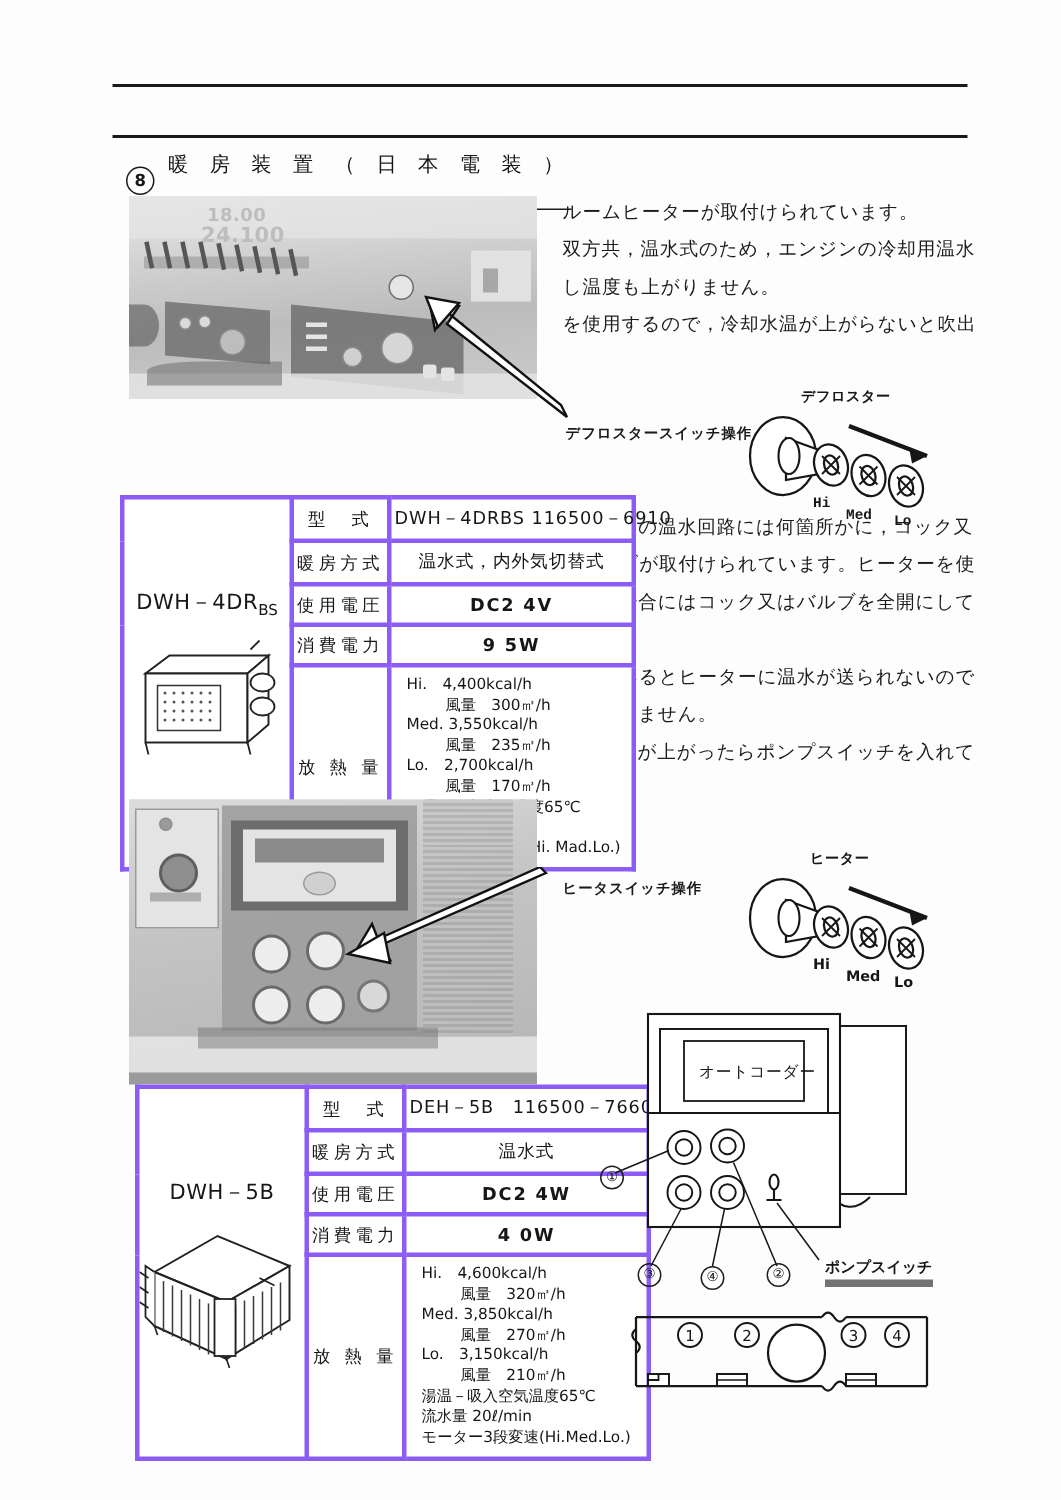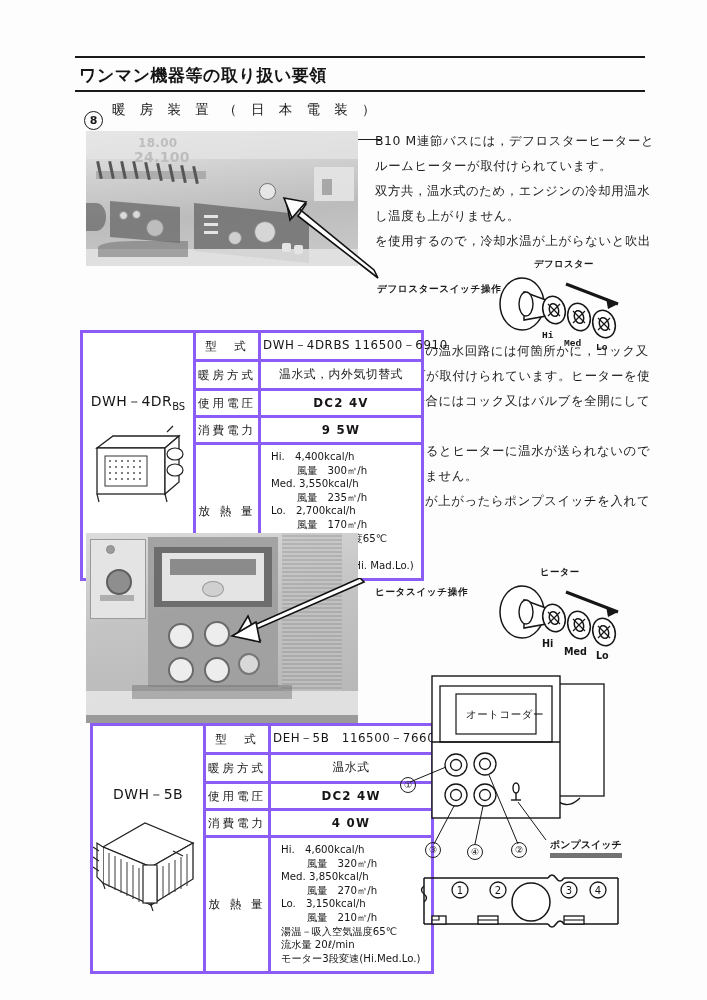--- a/index.html
+++ b/index.html
@@ -91,21 +91,20 @@
     font-size:9px;line-height:1;
   }
   #schematic{position:absolute;left:418px;top:872px;width:205px;height:58px;}
 </style>
 </head>
 <body>
 
 <div class="page">
 
   <div class="hdr-rule top"></div>
-  <div class="hdr-title">ワンマン機器等の取り扱い要領</div>
   <div class="hdr-rule bot"></div>
 
   <div class="sect">
     <span class="circnum">8</span>
     <span class="sect-label">暖 房 装 置 （ 日 本 電 装 ）</span>
   </div>
 
   <div class="photo" id="photo-dash">
     <div class="ph-sky"></div>
 
@@ -152,21 +151,20 @@
   </div>
 
   <svg class="arrow-svg" style="left:262px;top:196px;" width="120" height="86" viewBox="0 0 120 86">
     <polygon points="116,82 36,20 44,8 24,4 28,24 36,12 112,74" fill="#ffffff" stroke="#111" stroke-width="1.6"></polygon>
     <polygon points="30,22 22,2 44,6" fill="#ffffff" stroke="#111" stroke-width="1.6"></polygon>
   </svg>
 
   <div class="anno" style="left:377px;top:283px;">デフロスタースイッチ操作</div>
 
   <div class="bodytext" id="text-block-1">
-    <p>B10 M連節バスには，デフロスターヒーターと</p>
     <p>ルームヒーターが取付けられています。</p>
     <p>双方共，温水式のため，エンジンの冷却用温水</p>
     <p>し温度も上がりません。</p>
     <p>を使用するので，冷却水温が上がらないと吹出</p>
   </div>
 
   <div class="swdiag" style="left:492px;top:258px;width:150px;height:92px;font-family:Liberation Mono, monospace;">
     <div class="sw-title" style="left:42px;top:0;">デフロスター</div>
     <svg width="150" height="92" viewBox="0 0 150 92">
       <ellipse cx="30" cy="46" rx="22" ry="26" fill="#fff" stroke="#161616" stroke-width="1.5"></ellipse>

